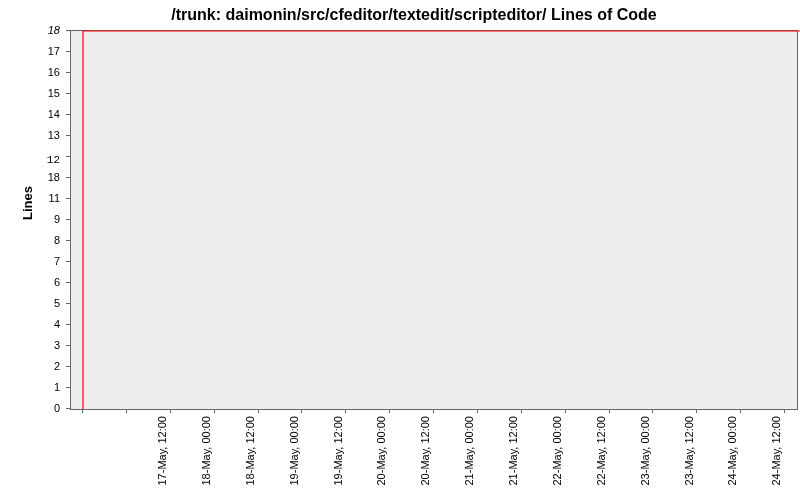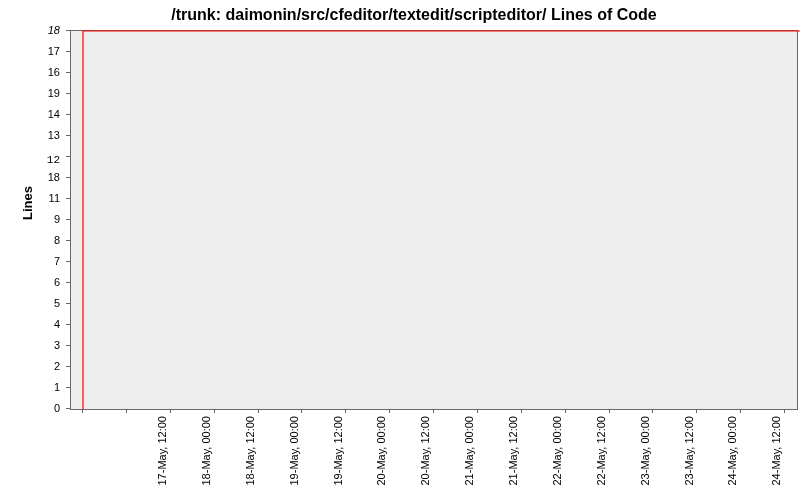--- a/index.html
+++ b/index.html
@@ -149,21 +149,21 @@
       <div class="y-tick" style="top: 168px;">11</div>
       <div class="y-tick-mark" style="top: 168px;"></div>
       <div class="y-tick" style="top: 147px;">18</div>
       <div class="y-tick-mark" style="top: 147px;"></div>
       <div class="y-tick" style="top: 130px; font-family: Liberation Mono, monospace;">12</div>
       <div class="y-tick-mark" style="top: 126px;"></div>
       <div class="y-tick" style="top: 105px;">13</div>
       <div class="y-tick-mark" style="top: 105px;"></div>
       <div class="y-tick" style="top: 84px; text-align: center;">14</div>
       <div class="y-tick-mark" style="top: 84px;"></div>
-      <div class="y-tick" style="top: 63px;">19</div>
+      <div class="y-tick" style="top: 63px;">15</div>
       <div class="y-tick-mark" style="top: 63px;"></div>
       <div class="y-tick" style="top: 42px;">16</div>
       <div class="y-tick-mark" style="top: 42px;"></div>
       <div class="y-tick" style="top: 21px;">17</div>
       <div class="y-tick-mark" style="top: 21px;"></div>
       <div class="y-tick" style="top: 0px; font-style: italic;">18</div>
       <div class="y-tick-mark" style="top: 0px;"></div>
     </div>
 
   <div class="plot-area">

